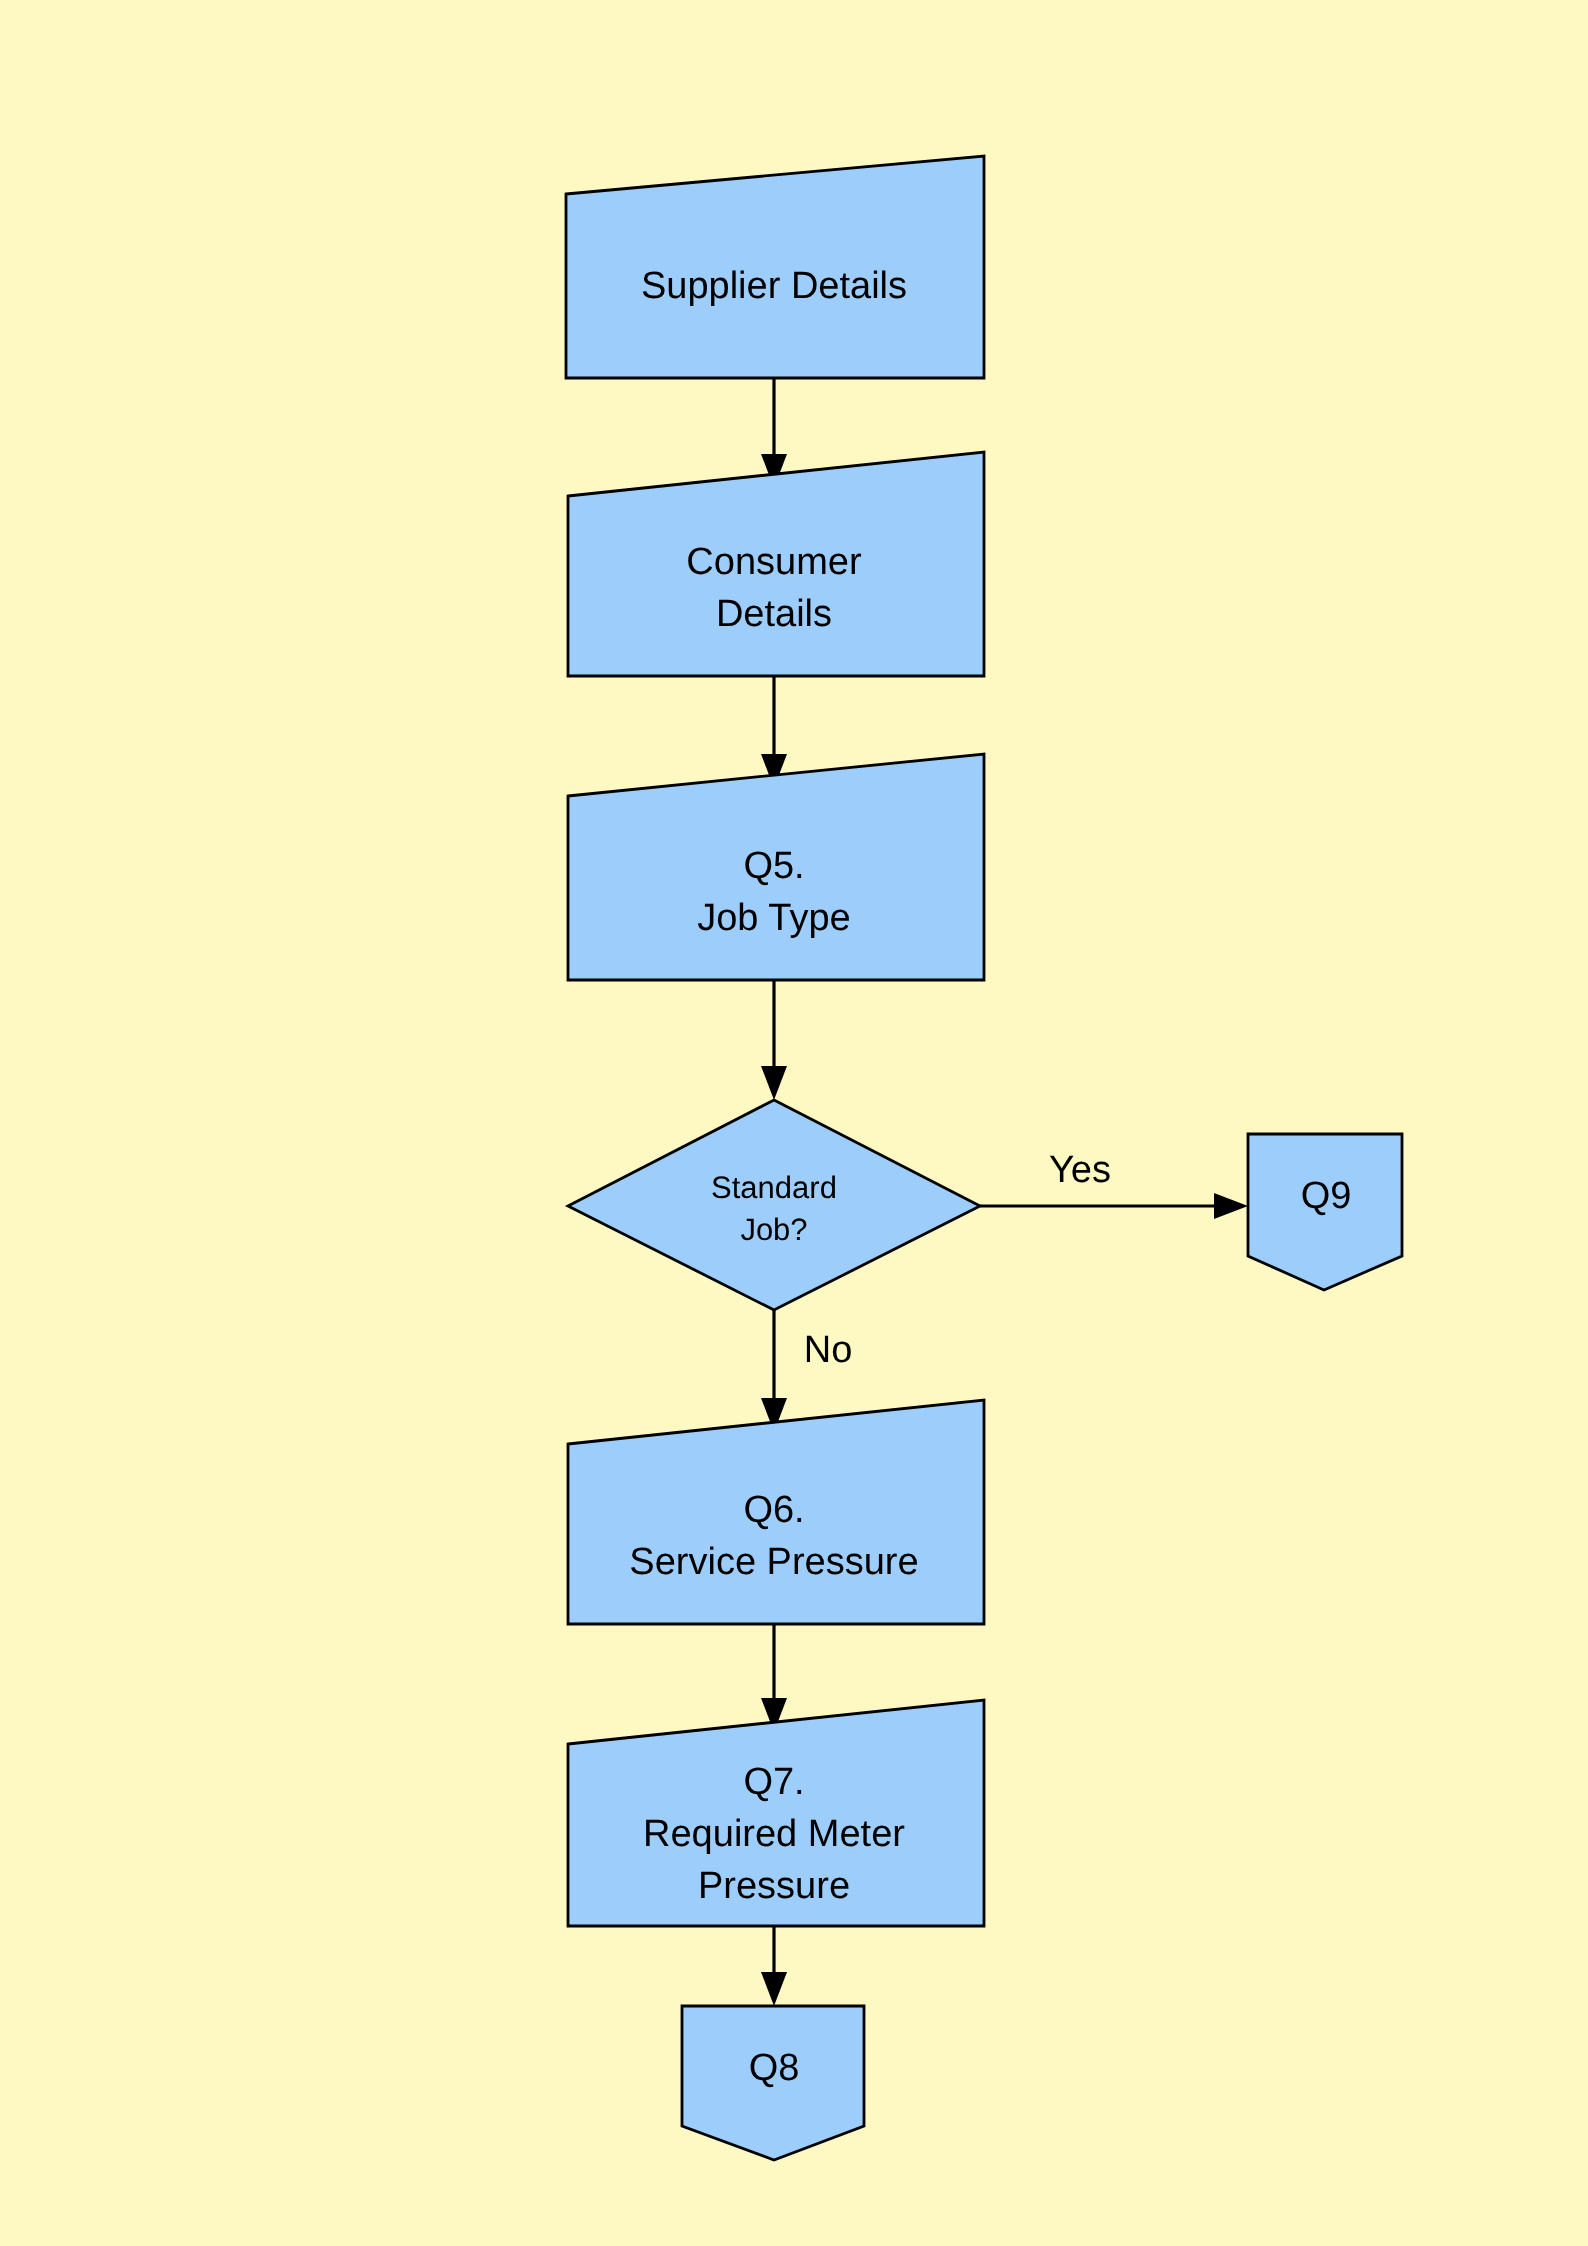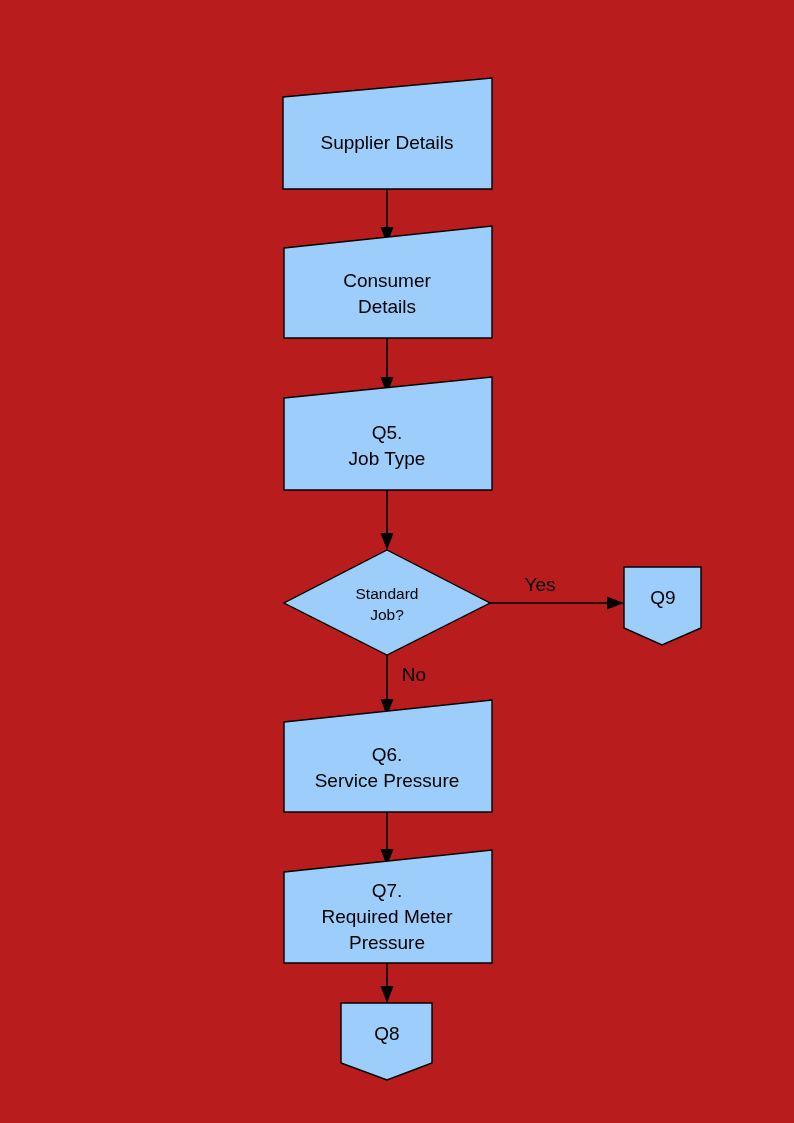--- a/index.html
+++ b/index.html
@@ -8,21 +8,21 @@
     padding: 0;
     background: #ffffff;
   }
   body {
     font-family: "Liberation Sans", sans-serif;
   }
   #canvas {
     position: relative;
     width: 794px;
     height: 1123px;
-    background: #b91c1c;
+    background: #fef9c3;
     overflow: hidden;
   }
   #flow-svg {
     position: absolute;
     top: 0;
     left: 0;
     width: 794px;
     height: 1123px;
     display: block;
   }

